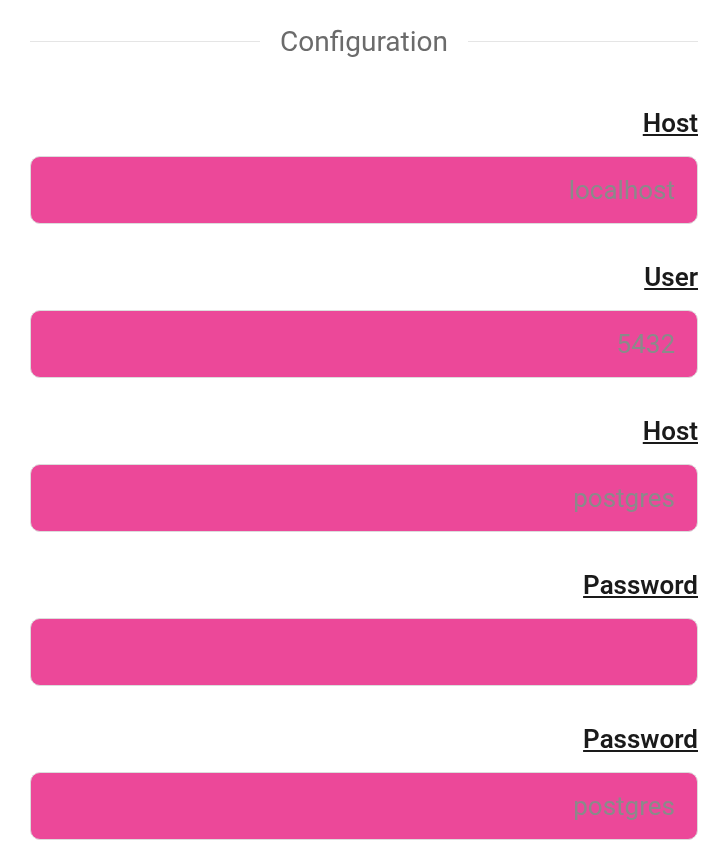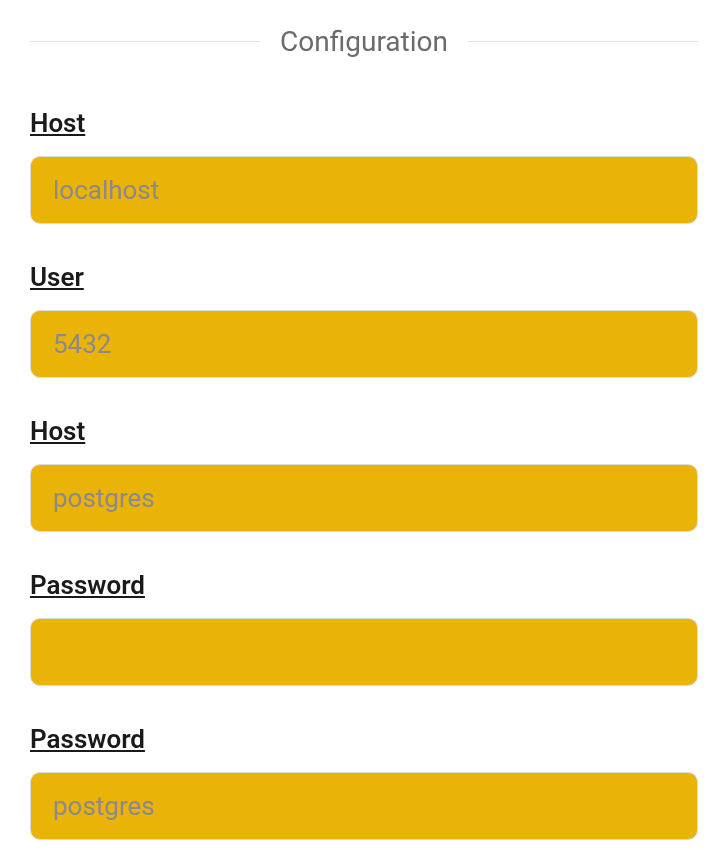--- a/index.html
+++ b/index.html
@@ -1,18 +1,19 @@
 <!DOCTYPE html>
 <html><head>
   <meta charset="utf-8">
   <style>
     * {
       box-sizing: border-box;
       margin: 0;
       padding: 0;
+      text-align: right;
     }
     body {
       font-family: -apple-system, BlinkMacSystemFont, "Segoe UI", Roboto, Helvetica, Arial, sans-serif;
       background: #ffffff;
       width: 728px;
       height: 850px;
       padding: 20px 30px;
     }
     .section-header {
       display: flex;
@@ -42,21 +43,21 @@
       margin-bottom: 18px;
       text-decoration: underline;
     }
     .form-input {
       width: 100%;
       height: 68px;
       padding: 0 22px;
       font-size: 26px;
       font-family: inherit;
       color: #333;
-      background: #eab308;
+      background: #ec4899;
       border: 1px solid #dcdcdc;
       border-radius: 10px;
       outline: none;
     }
     .form-input::placeholder {
       color: #8a8a8a;
       opacity: 1;
     }
   </style>
 </head>

